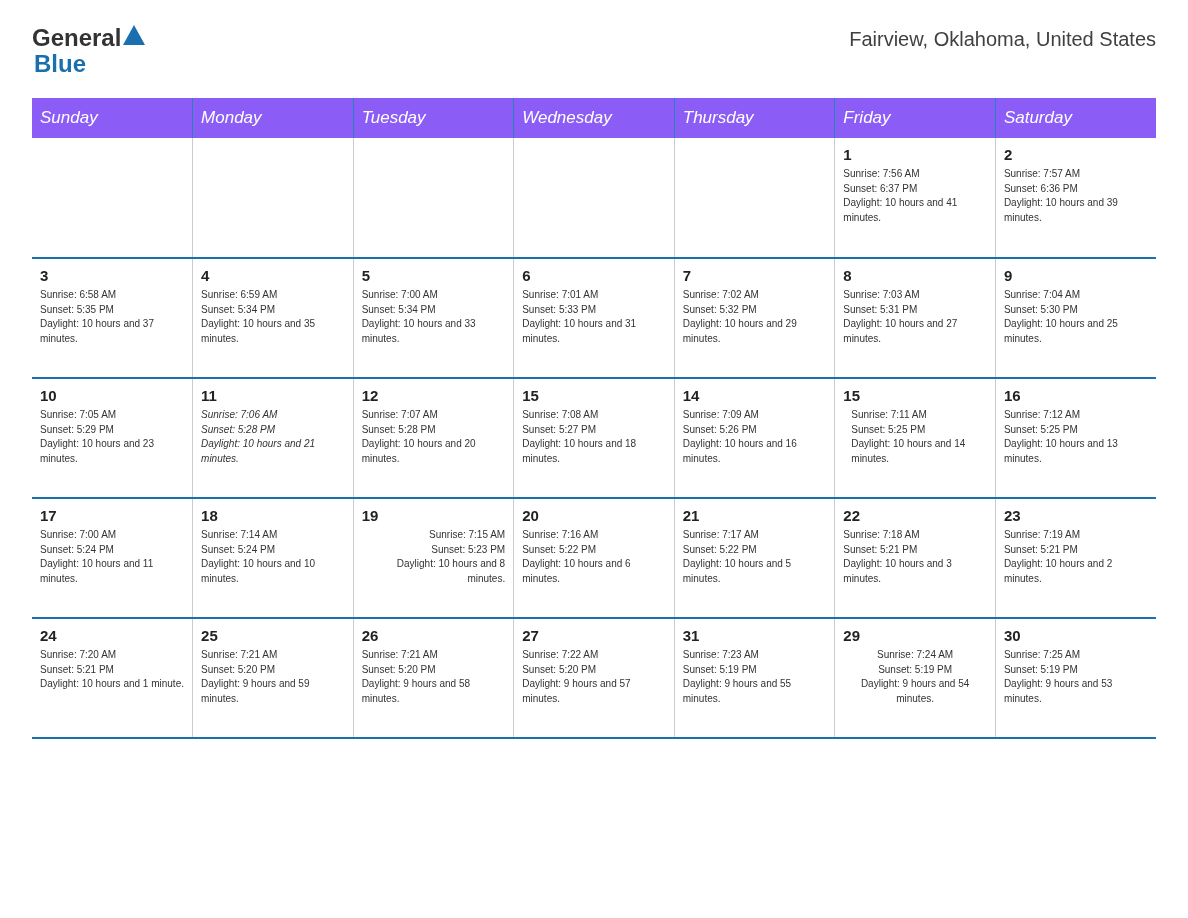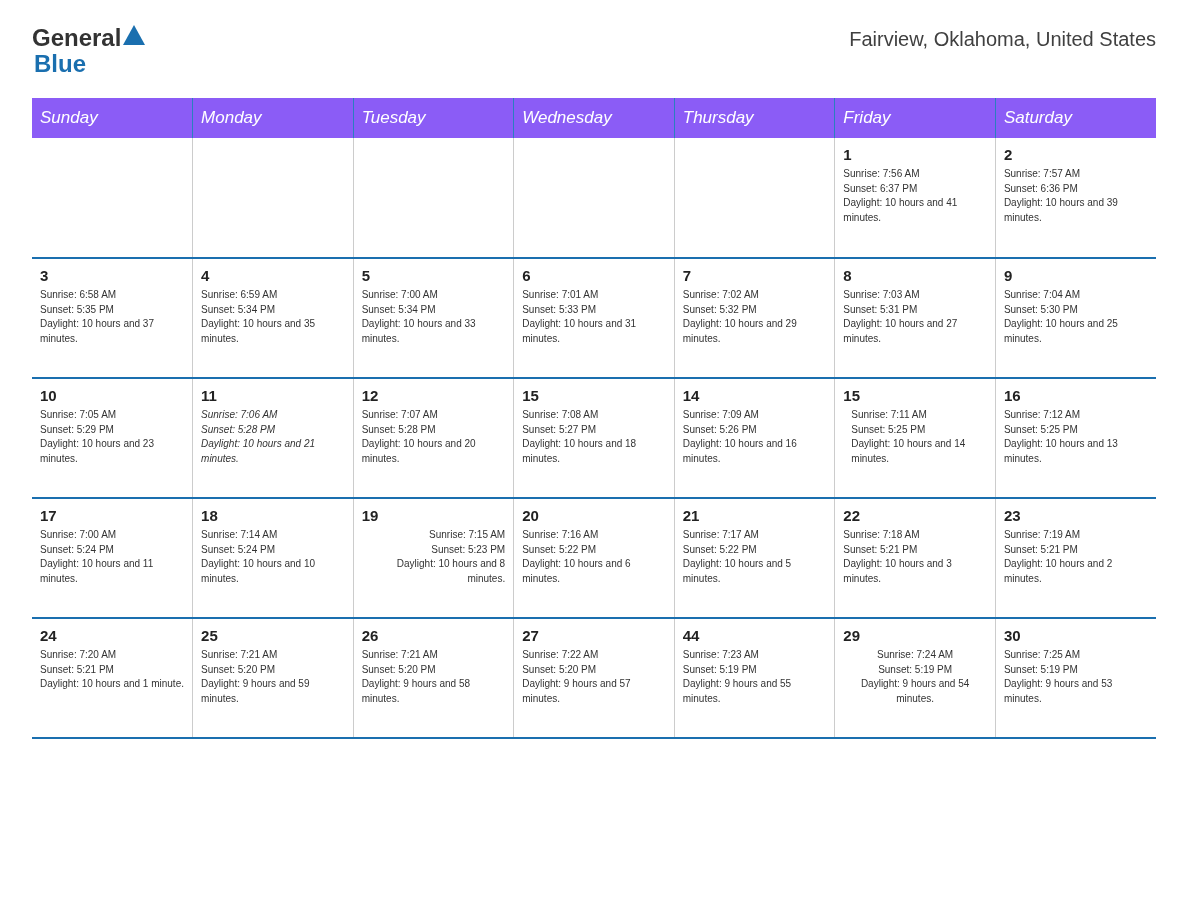--- a/index.html
+++ b/index.html
@@ -302,21 +302,21 @@
 Sunset: 5:20 PM
 Daylight: 9 hours and 58 minutes.</div>
         </td>
         <td>
           <span class="day-num">27</span>
           <div class="day-info" style="white-space: pre-line;">Sunrise: 7:22 AM
 Sunset: 5:20 PM
 Daylight: 9 hours and 57 minutes.</div>
         </td>
         <td>
-          <span class="day-num">44</span>
+          <span class="day-num">31</span>
           <div class="day-info" style="white-space: pre-line;">Sunrise: 7:23 AM
 Sunset: 5:19 PM
 Daylight: 9 hours and 55 minutes.</div>
         </td>
         <td>
           <span class="day-num">29</span>
           <div class="day-info" style="white-space: pre-line; text-align: center;">Sunrise: 7:24 AM
 Sunset: 5:19 PM
 Daylight: 9 hours and 54 minutes.</div>
         </td>

